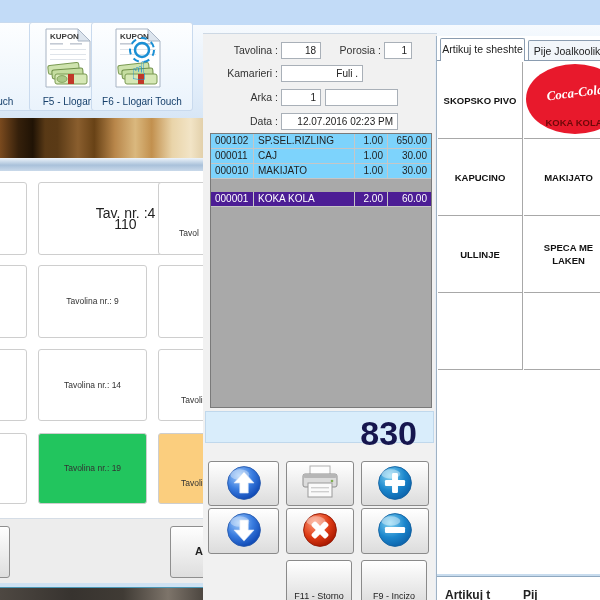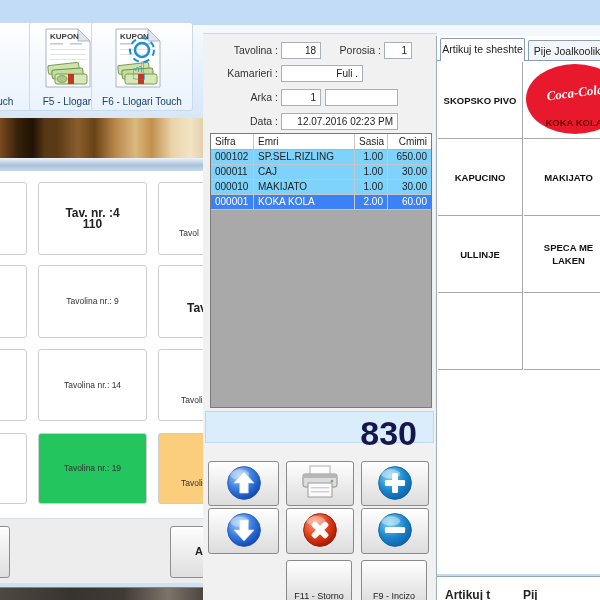--- a/index.html
+++ b/index.html
@@ -23,21 +23,21 @@
 
   
   #left-window{left:0;top:118px;width:205px;height:465px;background:#fff;}
   #banner{left:0;top:118px;width:205px;height:40px;
     background:linear-gradient(90deg,#7a4a1e 0%,#35200b 9%,#201305 16%,#54361442 22%,#5a3a16 28%,#8a5e2e 38%,#684216 46%,#b8864a 56%,#dab87e 66%,#c2904e 74%,#e9d4a9 84%,#f2e4c6 93%,#e0cda6 100%),#5a3a16;}
   #blue-strip{left:0;top:158px;width:205px;height:13px;
     background:linear-gradient(#eef4fa,#a9c1da 55%,#c9d9ea);}
   .tbtn{position:absolute;background:#fff;border:1px solid #cecece;border-radius:3px;
     display:flex;flex-direction:column;align-items:center;justify-content:center;
     font-size:8.5px;color:#333;text-align:center;line-height:11px;}
-  .tbtn.bold{font-weight:bold;font-size:12px;color:#222;}
+  .tbtn.bold{font-weight:normal;font-size:14px;color:#222;padding-left:33px;}
   .tbtn.frag{align-items:flex-start;}
   .tbtn.frag .fragtxt{text-align:left;}
   #left-bottom-bar{left:0;top:518px;width:205px;height:65px;background:#ededed;border-top:1px solid #d5dde6;}
   .graybtn{position:absolute;border:1px solid #8f8f8f;border-radius:3px;
     background:linear-gradient(#fefefe,#dedede);box-shadow:inset 0 1px 0 #fff;}
   #left-window-border{left:0;top:583px;width:205px;height:4px;background:#cfe2f3;border-bottom:1px solid #4a97b4;}
   #dark-strip{left:0;top:588px;width:205px;height:12px;
     background:linear-gradient(90deg,#4e4842,#37332f 35%,#403b35 60%,#7d746a 82%,#4a443e);}
 
   
@@ -47,21 +47,21 @@
   .fbox{position:absolute;box-sizing:border-box;height:17px;border:1px solid #a9b0b8;background:#fff;
     font-family:"Liberation Sans",sans-serif;font-size:10px;color:#222;padding:1px 4px;text-align:right;}
 
   #order-table{position:absolute;left:7px;top:99px;width:220px;height:273px;
     border:1px solid #7a7a7a;background:#a9a9a9;box-sizing:content-box;}
   .trow{display:flex;width:220px;}
   .tcell{box-sizing:border-box;border-right:1px solid #c6c6c6;border-bottom:1px solid #c6c6c6;
     font-size:10px;color:#222;padding:1px 4px 0 4px;white-space:nowrap;overflow:hidden;background:#7dd3fc;height:15px;}
   .thead .tcell{height:16px;padding-top:2px;background:#fff;border-bottom:1px solid #b3b3b3;}
   .c-sifra{width:43px;} .c-emri{width:101px;} .c-sasia{width:33px;text-align:right;} .c-cmimi{width:43px;text-align:right;border-right:none;}
-  .trow.sel .tcell{background:#3b82f6;color:#fff;}
+  .trow.sel .tcell{background:#4c1d95;color:#fff;margin-top:13px;}
 
   #total-box{position:absolute;left:2px;top:377px;width:229px;height:32px;box-sizing:border-box;
     background:#d9edfb;border:1px solid #c0d8ec;
     font-weight:bold;font-size:34px;color:#16164e;text-align:right;padding:2px 16px 8px 0;}
 
   .abtn{position:absolute;border:1px solid #8a8a8a;border-radius:3px;
     background:linear-gradient(#ffffff,#dcdcdc);box-shadow:inset 0 1px 0 #fff;
     display:flex;align-items:center;justify-content:center;font-size:10.5px;color:#222;}
   .abtn.txt-bottom{align-items:flex-end;padding-bottom:3px;box-sizing:border-box;font-size:9px;white-space:nowrap;}
 
@@ -219,26 +219,20 @@
   <input class="fbox" style="left: 78px; top: 31px; width: 82px;" value="Fuli .">
 
   <div class="flabel" style="left:10px;top:56px;width:65px;">Arka :</div>
   <input class="fbox" style="left: 78px; top: 55px; width: 40px;" value="1">
   <input class="fbox" style="left: 122px; top: 55px; width: 73px;">
 
   <div class="flabel" style="left:10px;top:80px;width:65px;">Data :</div>
   <input class="fbox" style="left: 78px; top: 79px; width: 117px;" value="12.07.2016 02:23 PM">
 
   <div id="order-table">
-    <div class="trow thead">
-      <div class="tcell c-sifra">Sifra</div>
-      <div class="tcell c-emri">Emri</div>
-      <div class="tcell c-sasia">Sasia</div>
-      <div class="tcell c-cmimi">Cmimi</div>
-    </div>
     <div class="trow">
       <div class="tcell c-sifra">000102</div>
       <div class="tcell c-emri">SP.SEL.RIZLING</div>
       <div class="tcell c-sasia">1.00</div>
       <div class="tcell c-cmimi">650.00</div>
     </div>
     <div class="trow">
       <div class="tcell c-sifra">000011</div>
       <div class="tcell c-emri">CAJ</div>
       <div class="tcell c-sasia">1.00</div>

